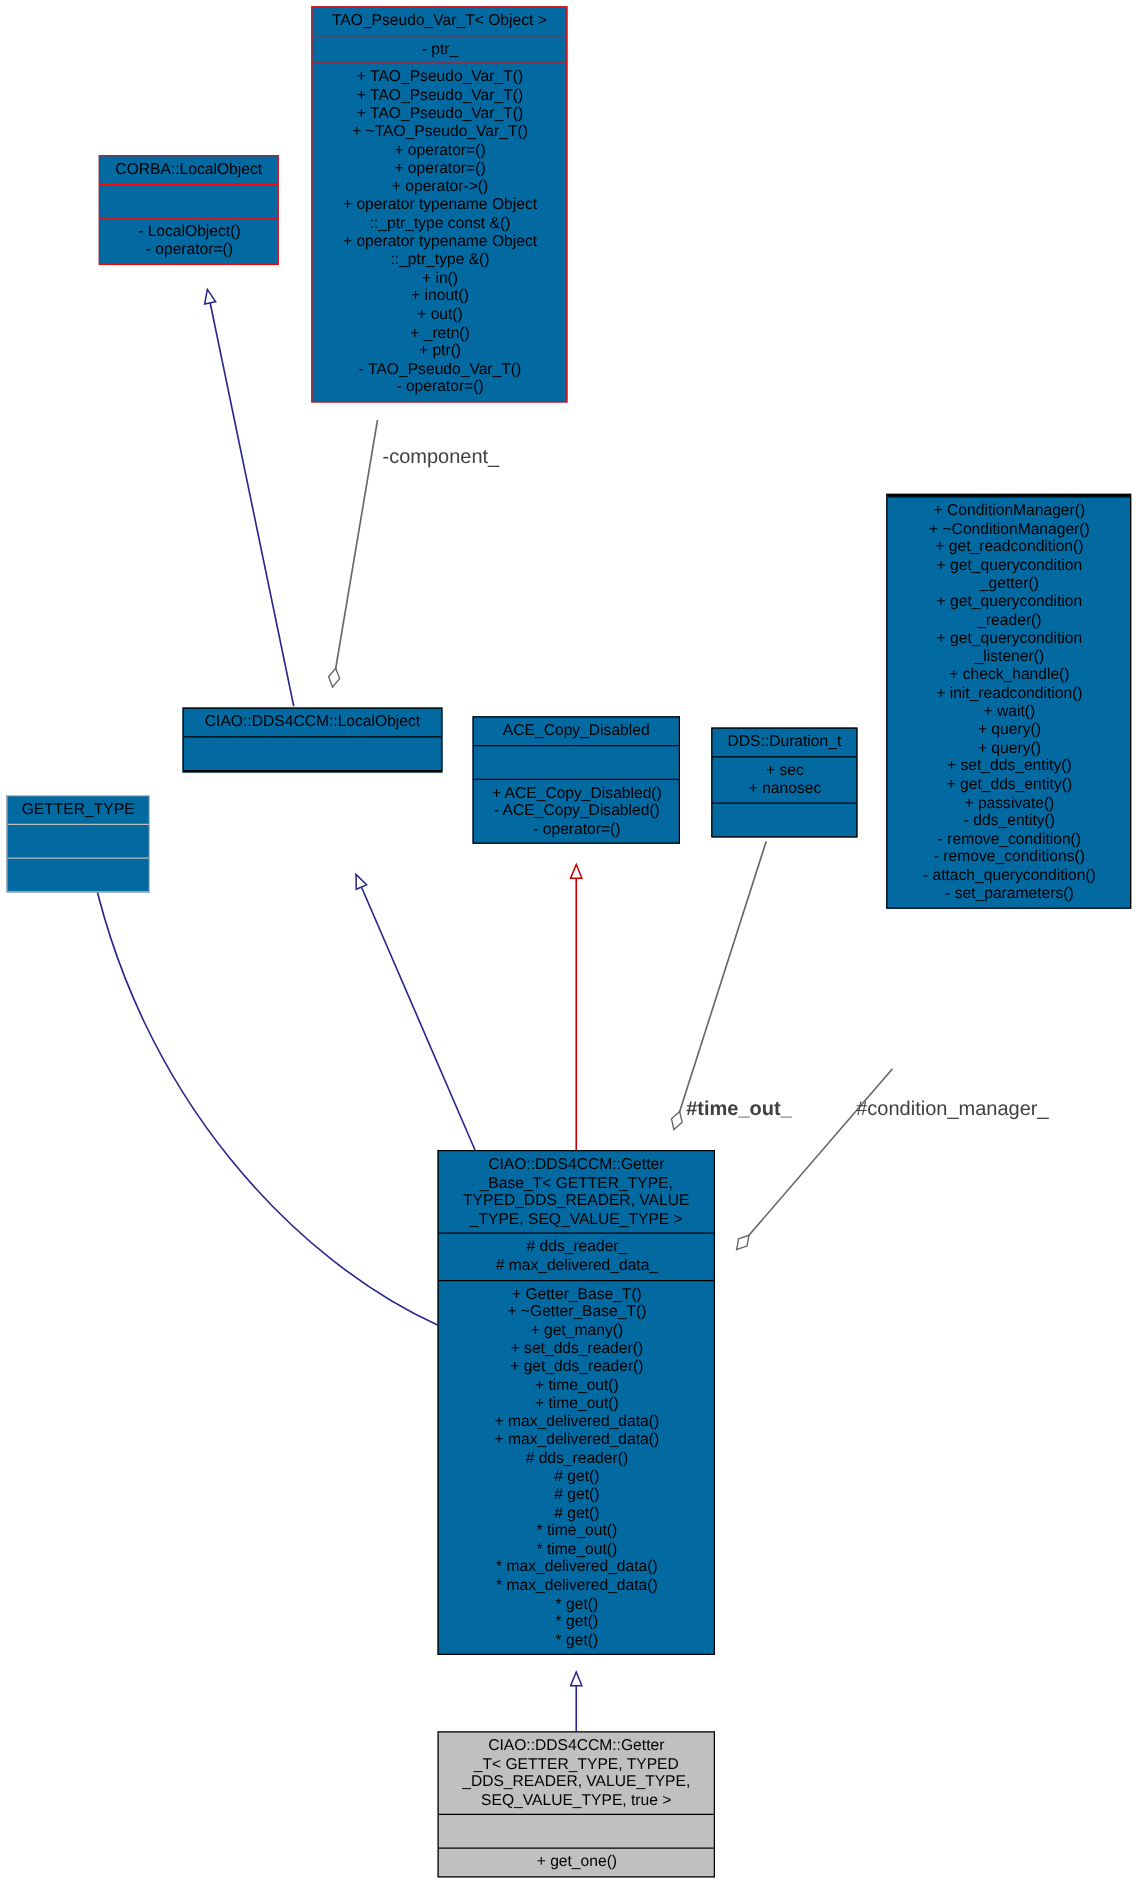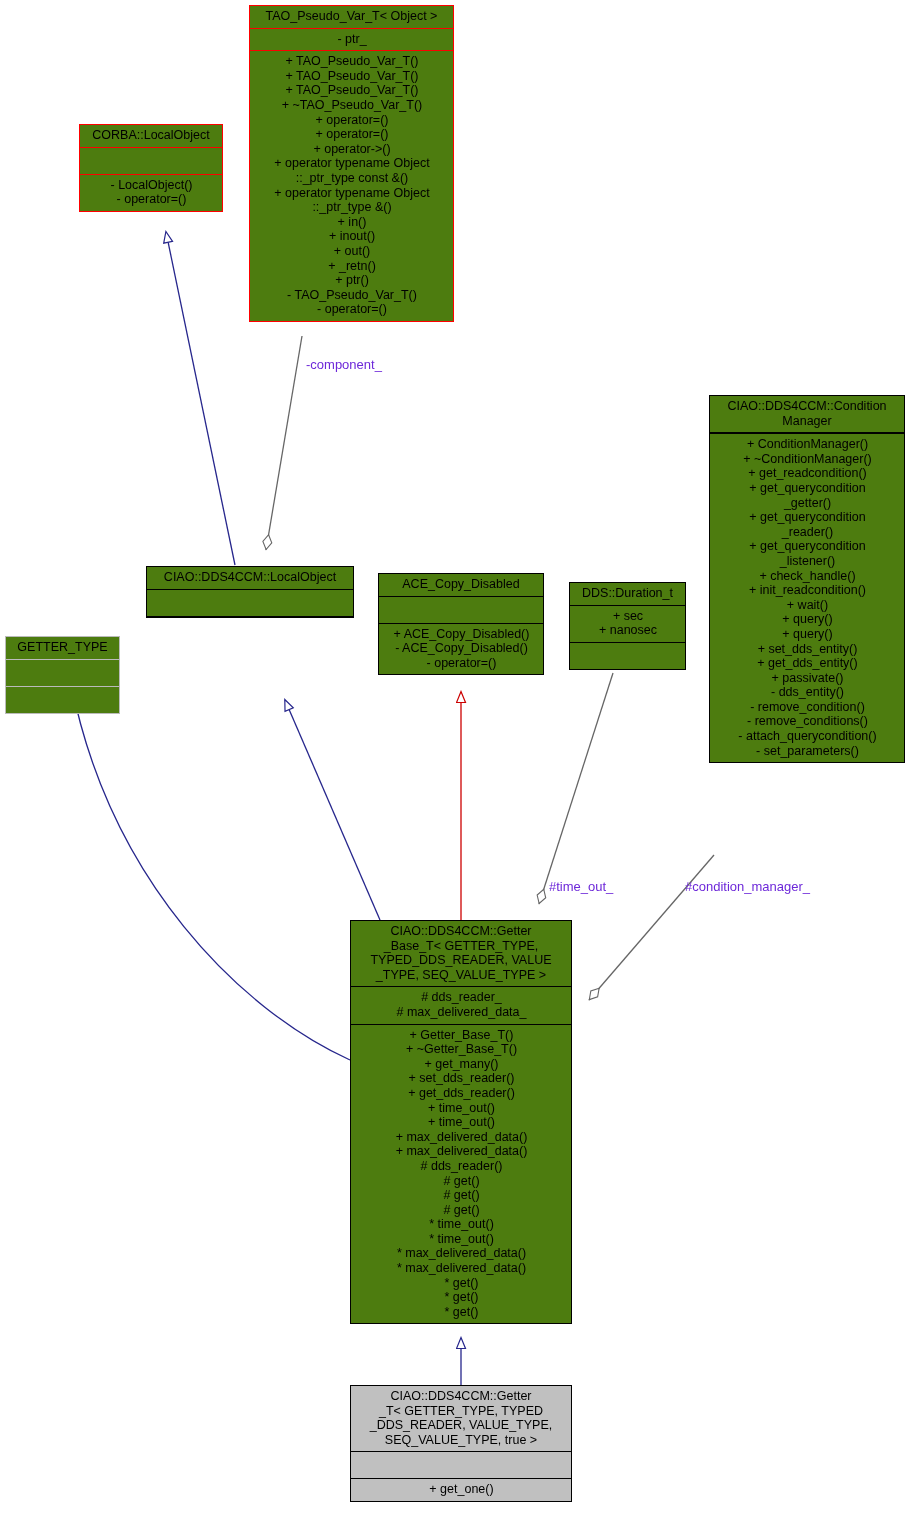--- a/index.html
+++ b/index.html
@@ -20,21 +20,21 @@
     position: absolute;
     left: 0;
     top: 0;
     width: 909px;
     height: 1515px;
     pointer-events: none;
   }
   .uml-class {
     position: absolute;
     box-sizing: border-box;
-    background: #4d7c0f;
+    background: #0369a1;
     border: 1px solid #000000;
     font-size: 12.5px;
     line-height: 14.6px;
     color: #000000;
   }
   .uml-class.red {
     border-color: #ff0000;
   }
   .uml-class.gray-border {
     border-color: #bbbbbb;
@@ -70,22 +70,22 @@
   .cls-section.empty {
     min-height: 20px;
     padding: 3px 5px;
   }
   .cls-row {
     white-space: pre-line;
   }
   .edge-label {
     position: absolute;
     font-family: "Liberation Sans", sans-serif;
-    font-size: 13px;
-    color: #6d28d9;
+    font-size: 16px;
+    color: #404040;
     white-space: nowrap;
   }
 </style>
 </head>
 <body>
 
 <div id="canvas">
 
   <svg class="edges" viewBox="0 0 909 1515">
     <defs>
@@ -189,22 +189,20 @@
     <div class="cls-sep"></div>
     <div class="cls-section">
       <div class="cls-row">+ sec</div>
       <div class="cls-row">+ nanosec</div>
     </div>
     <div class="cls-sep"></div>
     <div class="cls-section empty"></div>
   </div>
 
   <div class="uml-class" style="left:709px; top:395px; width:196px;">
-    <div class="cls-title">CIAO::DDS4CCM::Condition
-Manager</div>
     <div class="cls-sep"></div>
     <div class="cls-sep"></div>
     <div class="cls-section">
       <div class="cls-row">+ ConditionManager()</div>
       <div class="cls-row">+ ~ConditionManager()</div>
       <div class="cls-row">+ get_readcondition()</div>
       <div class="cls-row">+ get_querycondition
 _getter()</div>
       <div class="cls-row">+ get_querycondition
 _reader()</div>
@@ -269,17 +267,17 @@
     <div class="cls-sep"></div>
     <div class="cls-section empty"></div>
     <div class="cls-sep"></div>
     <div class="cls-section">
       <div class="cls-row">+ get_one()</div>
     </div>
   </div>
 
   <div class="edge-label" style="left:306px; top:357px;">-component_</div>
 
-  <div class="edge-label" style="left:549px; top:879px;">#time_out_</div>
+  <div class="edge-label" style="left:549px; top:879px;font-weight:bold;">#time_out_</div>
 
   <div class="edge-label" style="left:685px; top:879px;">#condition_manager_</div>
 
 </div>
 
 </body></html>

